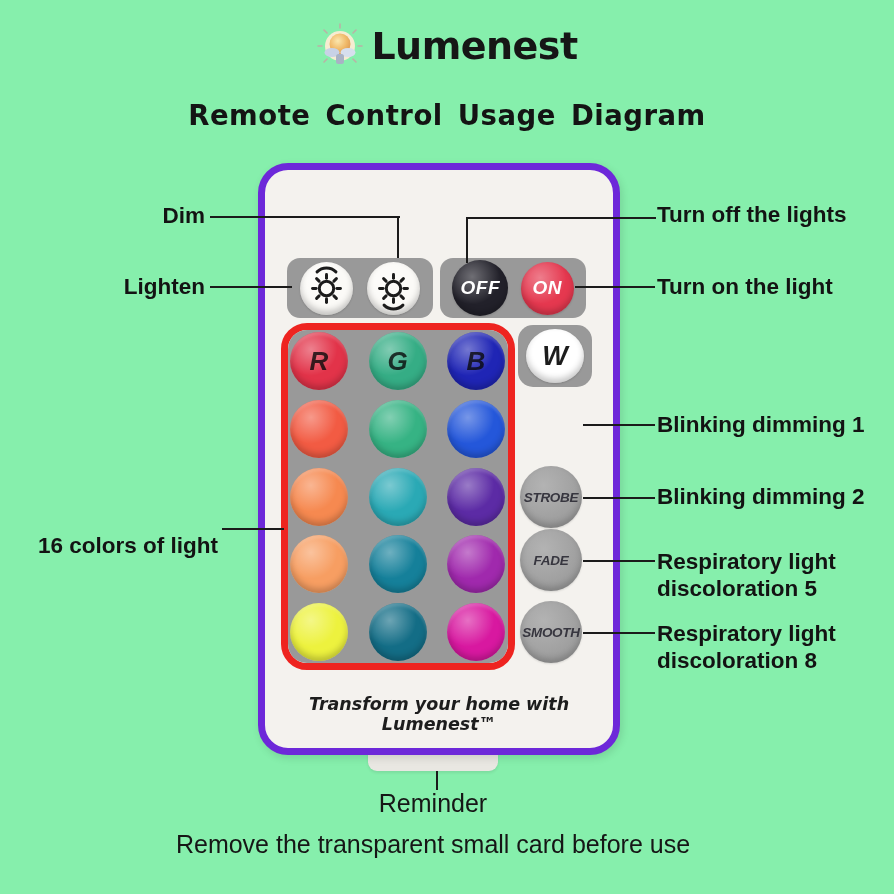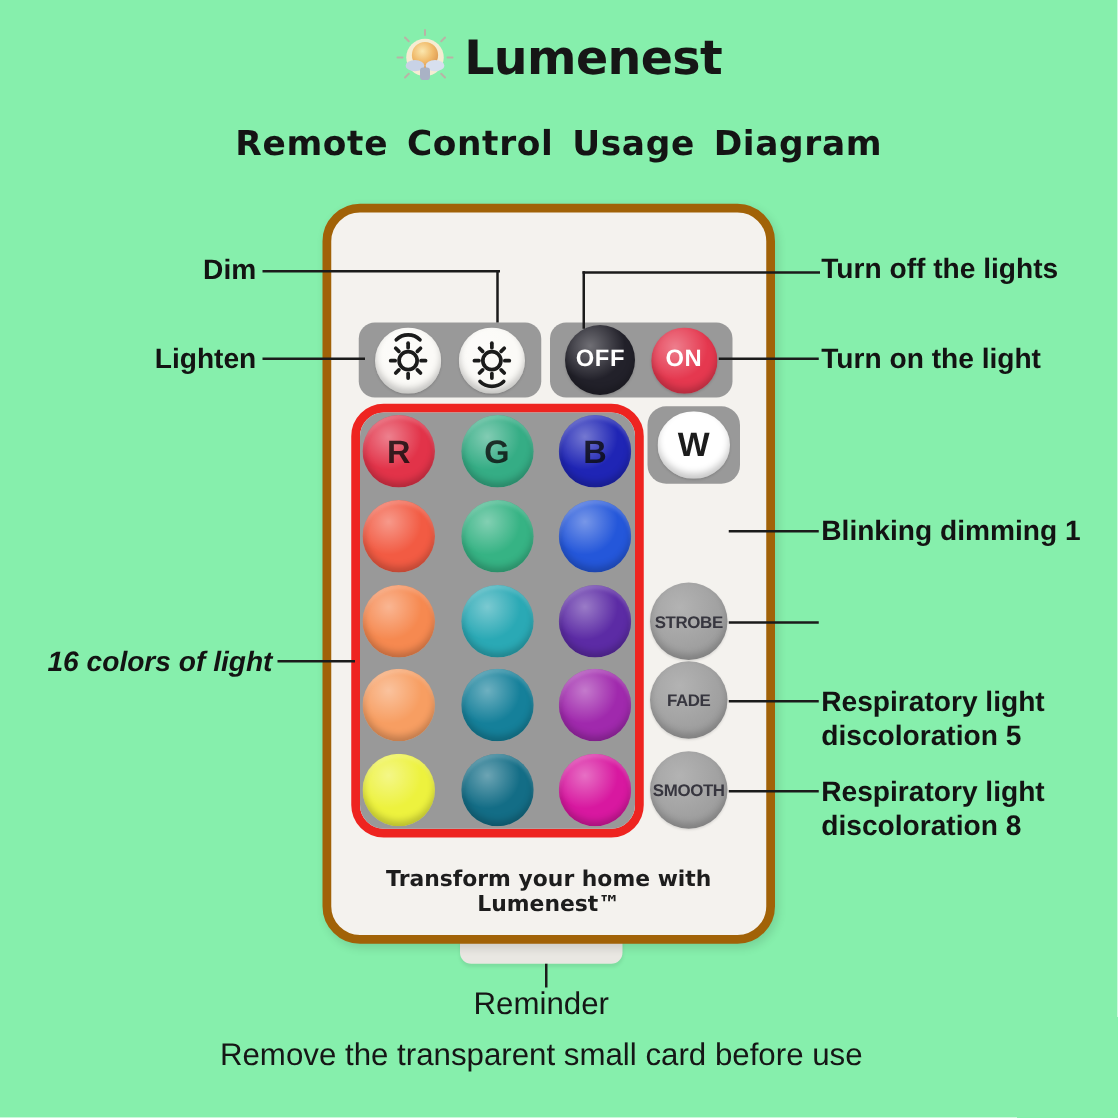--- a/index.html
+++ b/index.html
@@ -10,22 +10,22 @@
   .logo-row{position:absolute;top:22px;left:0;width:100%;display:flex;justify-content:center;
             align-items:center;gap:7px;}
   .brand-name{font-family:"DejaVu Sans",sans-serif;font-weight:800;font-size:38px;
               letter-spacing:-0.5px;color:#161616;}
   .page-title{position:absolute;top:99px;left:0;width:100%;text-align:center;margin:0;
               font-family:"DejaVu Sans",sans-serif;font-weight:800;font-size:27.5px;
               letter-spacing:.5px;word-spacing:5px;color:#141414;}
 
   
   .remote{position:absolute;left:258px;top:163px;width:348px;height:578px;
-          background:#f4f2ee;border:7px solid #a16207;border-radius:30px;z-index:2;
-          box-shadow:2px 3px 8px rgba(0,0,0,.12);}
+          background:#f4f2ee;border:7px solid #6d28d9;border-radius:30px;z-index:2;
+          box-shadow:2px 3px 8px rgba(0,0,0,.12);font-style:italic;}
   .pad{position:absolute;height:60px;width:146px;top:88px;background:#999999;border-radius:13px;
        display:flex;align-items:center;justify-content:space-evenly;}
   .pad-left{left:22px;}
   .pad-right{left:175px;}
   .round-btn{border-radius:50%;display:flex;align-items:center;justify-content:center;
              background-image:radial-gradient(circle at 36% 30%,rgba(255,255,255,.35),rgba(255,255,255,0) 52%);
              box-shadow:inset 0 -4px 6px rgba(0,0,0,.22),0 1px 2px rgba(0,0,0,.15);}
   .white-btn{width:53px;height:53px;background-color:#fbfaf7;}
   .off-btn{width:56px;height:56px;background-color:#22212a;color:#ffffff;
            font-weight:700;font-size:19px;letter-spacing:.5px;}
@@ -200,24 +200,25 @@
   <div class="cline h2" style="left:575px;top:286px;width:80px;"></div>
   <div class="cline h2" style="left:222px;top:528px;width:62px;"></div>
   <div class="cline h2" style="left:583px;top:424px;width:72px;"></div>
   <div class="cline h2" style="left:583px;top:497px;width:72px;"></div>
   <div class="cline h2" style="left:583px;top:560px;width:72px;"></div>
   <div class="cline h2" style="left:583px;top:632px;width:72px;"></div>
   <div class="cline w2" style="left:436px;top:771px;height:19px;"></div>
 
   <div class="lbl r-align" style="right:689px;top:202px;">Dim</div>
   <div class="lbl r-align" style="right:689px;top:273px;">Lighten</div>
-  <div class="lbl r-align" style="right:676px;top:516px;font-style:italic;">16 colors of light</div>
+  <div class="lbl r-align" style="right:676px;top:532px;">16 colors of light</div>
   <div class="lbl" style="left:657px;top:201px;">Turn off the lights</div>
   <div class="lbl" style="left:657px;top:273px;">Turn on the light</div>
   <div class="lbl" style="left:657px;top:411px;">Blinking dimming 1</div>
+  <div class="lbl" style="left:657px;top:483px;">Blinking dimming 2</div>
   <div class="lbl wrap" style="left:657px;top:548px;">Respiratory light discoloration 5</div>
   <div class="lbl wrap" style="left:657px;top:620px;">Respiratory light discoloration 8</div>
 
   <div class="footer">
     <div class="line1">Reminder</div>
     <div class="line2">Remove the transparent small card before use</div>
   </div>
 
 </div>
 

